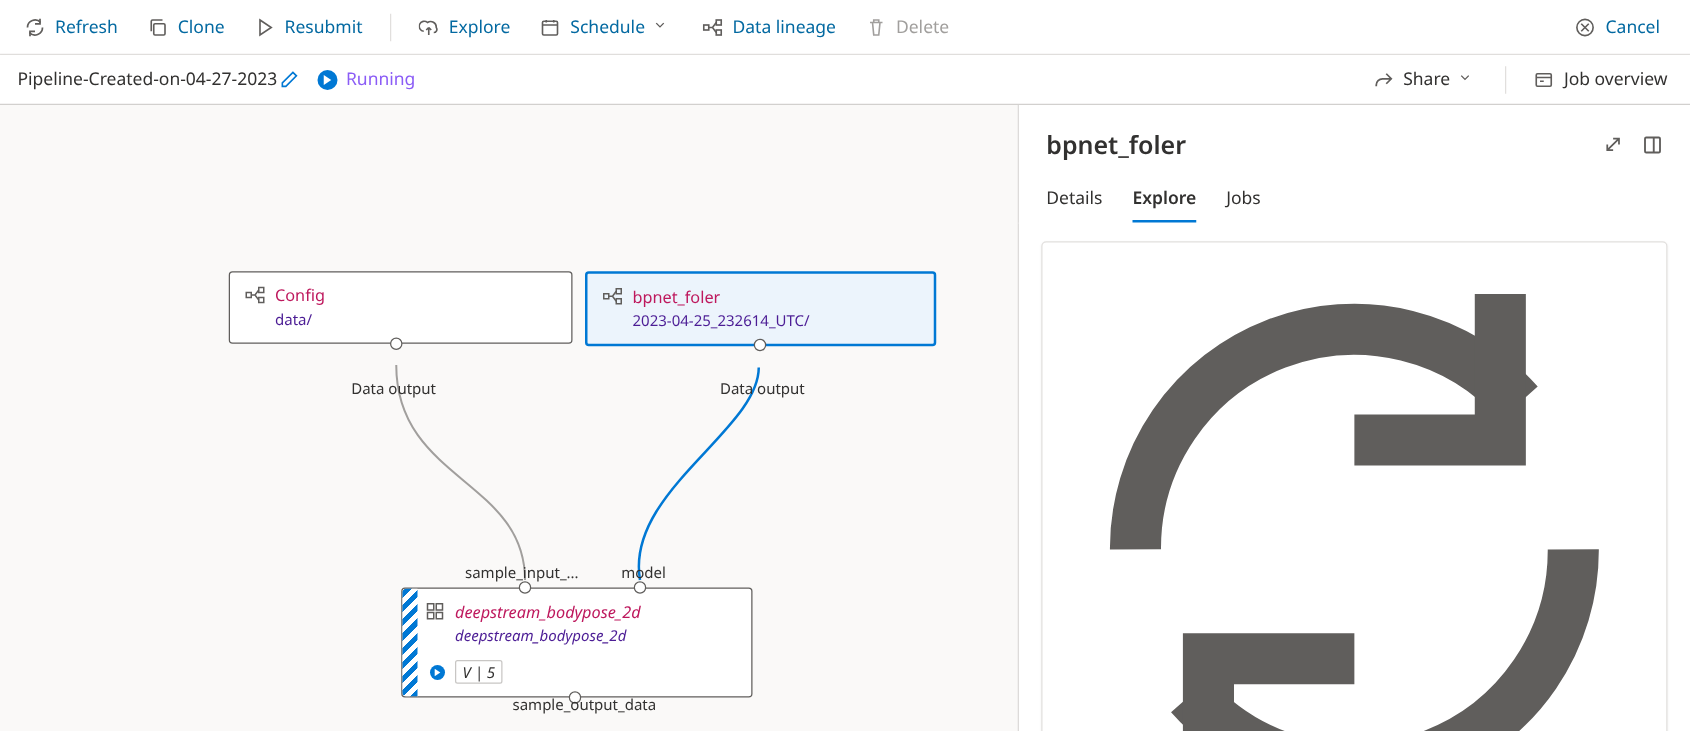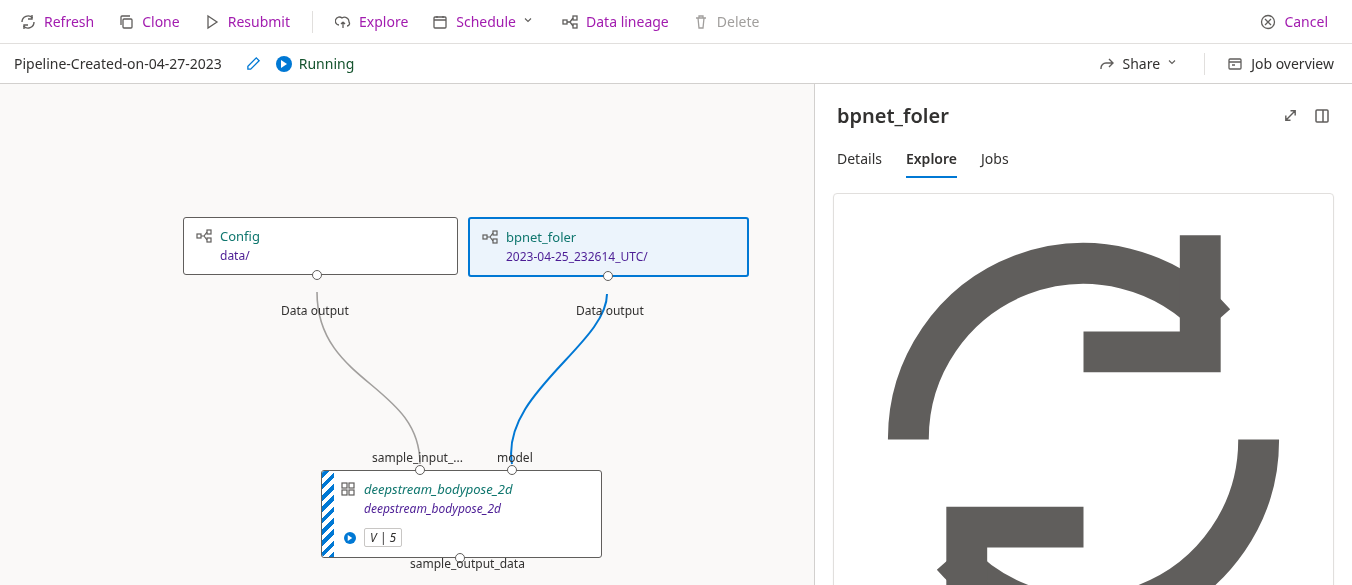--- a/index.html
+++ b/index.html
@@ -27,21 +27,21 @@
   border-bottom: 1px solid #e1dfdd;
   gap: 4px;
 }
 .toolbar .tb-btn {
   display: inline-flex;
   align-items: center;
   gap: 8px;
   padding: 6px 10px;
   border-radius: 2px;
   cursor: pointer;
-  color: #a21caf;
+  color: #0369a1;
   user-select: none;
 }
 .toolbar .tb-sep {
   width: 1px;
   height: 22px;
   background: #e1dfdd;
   margin: 0 8px;
 }
 .toolbar .tb-btn.disabled {
   color: #a19f9d;
@@ -56,32 +56,32 @@
 .titlebar {
   display: flex;
   align-items: center;
   height: 40px;
   padding: 0 14px 0 14px;
   border-bottom: 1px solid #d2d0ce;
   box-shadow: 0 1px 2px rgba(0,0,0,0.04);
 }
 .titlebar .title {
   font-size: 14px;
-  margin-right: 24px;
+  margin-right: 2px;
 }
 .titlebar .edit-icon {
   color: #0078d4;
   margin-right: 14px;
   cursor: pointer;
 }
 .status {
   display: inline-flex;
   align-items: center;
   gap: 7px;
-  color: #14532d;
+  color: #8b5cf6;
   text-align: right;
 }
 .status .status-icon {
   width: 16px; height: 16px;
   border-radius: 50%;
   background: #0078d4;
   display: inline-flex;
   align-items: center;
   justify-content: center;
 }
@@ -115,21 +115,21 @@
 
 .node {
   position: absolute;
   background: #fff;
   border: 1px solid #605e5c;
   border-radius: 3px;
   padding: 9px 12px 10px 12px;
 }
 .node .row1 {
   display: flex; align-items: center; gap: 8px;
-  font-size: 13px; color: #0f766e;
+  font-size: 13px; color: #be185d;
 }
 .node .row2 {
   font-size: 12px; color: #4c1d95;
   padding-left: 24px;
   margin-top: 2px;
 }
 .node.selected {
   border: 2px solid #0078d4;
   background: #ecf4fc;
 }

